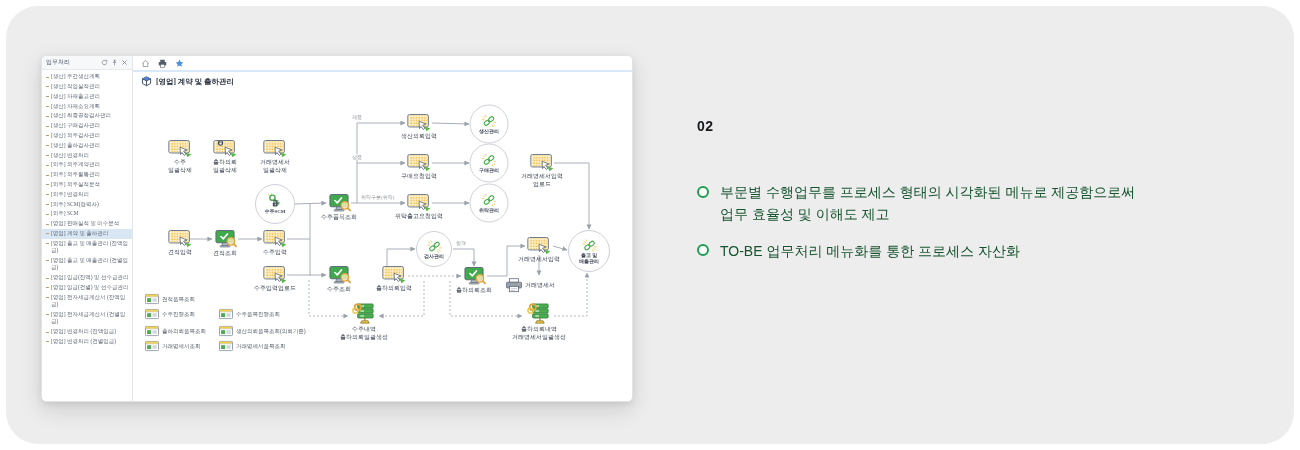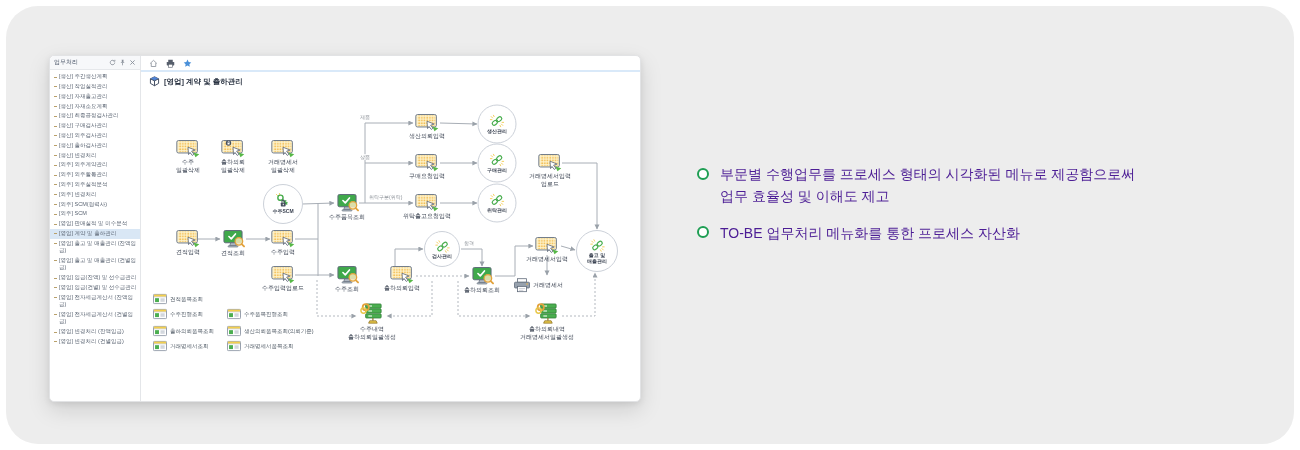--- a/index.html
+++ b/index.html
@@ -2,23 +2,23 @@
 <html style="--green: #1e9e53;"><head>
 <meta charset="utf-8">
 <style>
   html,body{margin:0;padding:0;}
   body{width:1300px;height:450px;overflow:hidden;background:#ffffff;
        font-family:"Liberation Sans","DejaVu Sans",sans-serif;}
   .slide{position:relative;width:1300px;height:450px;background:#fff;}
   .card{position:absolute;inset:6px;border-radius:32px;background:#ededed;}
 
   
-  .window{position:absolute;left:49px;top:55px;width:590px;height:345px;background:#fff;
+  .window{position:absolute;left:41px;top:55px;width:590px;height:345px;background:#fff;
           border-radius:5px;border:1px solid #e2e3e5;
-          box-shadow:0 8px 22px rgba(0,0,0,.13),0 2px 6px rgba(0,0,0,.08);}
+          box-shadow:0 8px 22px rgba(0,0,0,.13),0 2px 6px rgba(0,0,0,.08);font-family:Liberation Serif, serif;}
   .sidebar{position:absolute;left:0;top:0;bottom:0;width:90px;border-right:1px solid #e4e6e9;
            background:#fff;border-radius:5px 0 0 5px;overflow:hidden;}
   .sb-head{height:13px;display:flex;align-items:center;gap:3px;padding:0 4px;
            border-bottom:1px solid #e6e8eb;background:#f7f8fa;}
   .sb-title{flex:1;font-size:6px;color:#4a5568;}
   .sb-head .ticon{display:flex;align-items:center;}
   .sb-list{padding-top:2px;}
   .sb-item{position:relative;font-size:5.5px;line-height:1.35;color:#5a6472;
            padding:1.2px 3px 1.2px 9px;cursor:default;}
   .sb-item::before{content:"";position:absolute;left:4px;top:4.6px;width:2.5px;height:1px;background:#b9a06a;}
@@ -47,21 +47,21 @@
   .legend-item{position:absolute;display:flex;align-items:center;gap:3px;
                transform:translate(0,-50%);pointer-events:auto;}
   .legend-item span.lg-label{font-size:5.5px;color:#4a5560;white-space:nowrap;}
   .icon{display:inline-flex;line-height:0;}
 
   
   .panel{position:absolute;left:697px;top:117px;width:545px;}
   .p-num{font-size:14px;font-weight:bold;color:#17191c;letter-spacing:.5px;line-height:18px;}
   .p-title{margin-top:13px;font-size:24px;font-weight:bold;color:#1d2b45;line-height:28px;}
   .bullets{margin-top:46px;display:flex;flex-direction:column;gap:14px;}
-  .bullet{display:flex;gap:11px;font-size:14px;color:#4c1d95;line-height:1.6;white-space:pre-line;}
+  .bullet{display:flex;gap:11px;font-size:14px;color:#14532d;line-height:1.6;white-space:pre-line;}
   .ring{flex:none;width:8px;height:8px;border:2.5px solid var(--green,#1e9e53);
         border-radius:50%;margin-top:4.5px;background:#fff;}
 </style>
 </head>
 <body>
 
 <div class="slide">
   <div class="card"></div>
 
   <div class="window">
@@ -639,19 +639,20 @@
               <rect x="2.2" y="4.6" width="4.2" height="4.2" fill="#4aae4f"></rect>
               <path d="M8 5.6h4.5M8 7.6h4.5" stroke="#aab2bd" stroke-width="1"></path>
             </svg>
           </span>
           <span class="lg-label">거래명세서품목조회</span>
         </div>
       </div>
   </div>
 
   <div class="panel">
+    <div class="p-num">02</div>
     <div class="bullets" id="bullets">
         <div class="bullet"><span class="ring"></span><span>부문별 수행업무를 프로세스 형태의 시각화된 메뉴로 제공함으로써
 업무 효율성 및 이해도 제고</span></div>
         <div class="bullet"><span class="ring"></span><span>TO-BE 업무처리 메뉴화를 통한 프로세스 자산화</span></div>
       </div>
   </div>
 </div>
 
 </body></html>

